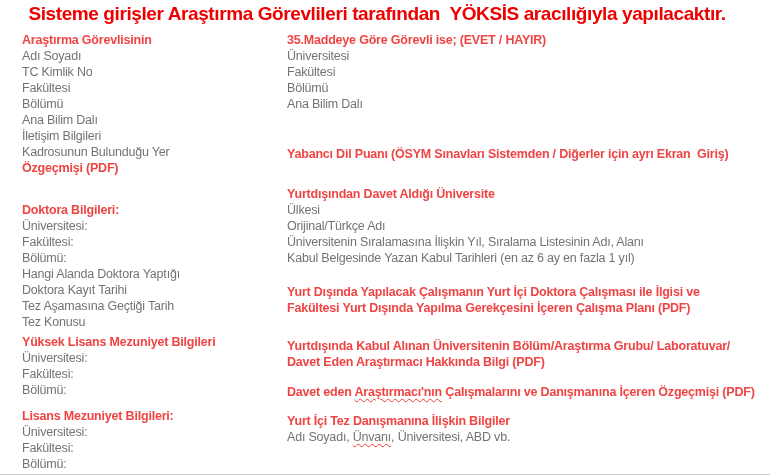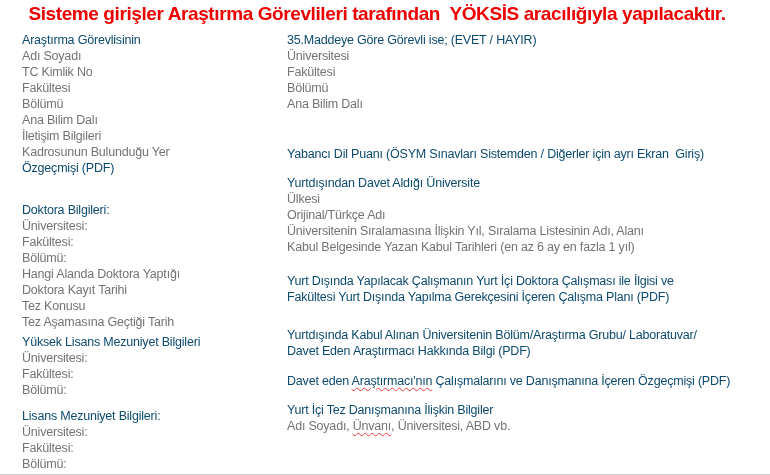--- a/index.html
+++ b/index.html
@@ -24,29 +24,29 @@
   .col { position: absolute; top: 32px; }
   .col-left  { left: 22px;  width: 258px; }
   .col-right { left: 287px; width: 480px; }
   .line {
     font-size: 12.5px;
     line-height: 16px;
     white-space: pre;
     letter-spacing: -0.2px;
     color: #737373;
   }
-  .bold { font-weight: normal; color: #0c4a6e; }
+  .bold { font-weight: bold; color: #ef4444; }
   .section { margin: 0; }
   
   .col-left .sec-phd       { margin-top: 26px; }
   .col-left .sec-masters   { margin-top: 4px; }
   .col-left .sec-bachelors { margin-top: 10px; }
   
   .col-right .sec-language   { margin-top: 34px; }
-  .col-right .sec-invitation { margin-top: 13px; }
+  .col-right .sec-invitation { margin-top: 24px; }
   .col-right .sec-workplan   { margin-top: 18px; }
   .col-right .sec-hostinfo   { margin-top: 22px; }
   .col-right .sec-hostcv     { margin-top: 14px; }
   .col-right .sec-advisor    { margin-top: 13px; }
   .squiggle {
     text-decoration: underline;
     text-decoration-style: wavy;
     text-decoration-color: #f03b3b;
     text-decoration-thickness: 1px;
     text-underline-offset: 2px;
@@ -77,22 +77,22 @@
     <div class="line bold">Özgeçmişi (PDF)</div>
   </div>
 
   <div class="section sec-phd">
     <div class="line bold">Doktora Bilgileri:</div>
     <div class="line">Üniversitesi:</div>
     <div class="line">Fakültesi:</div>
     <div class="line">Bölümü:</div>
     <div class="line">Hangi Alanda Doktora Yaptığı</div>
     <div class="line">Doktora Kayıt Tarihi</div>
+    <div class="line">Tez Aşamasına Geçtiği Tarih</div>
     <div class="line">Tez Konusu</div>
-    <div class="line">Tez Aşamasına Geçtiği Tarih</div>
   </div>
 
   <div class="section sec-masters">
     <div class="line bold">Yüksek Lisans Mezuniyet Bilgileri</div>
     <div class="line">Üniversitesi:</div>
     <div class="line">Fakültesi:</div>
     <div class="line">Bölümü:</div>
   </div>
 
   <div class="section sec-bachelors">

